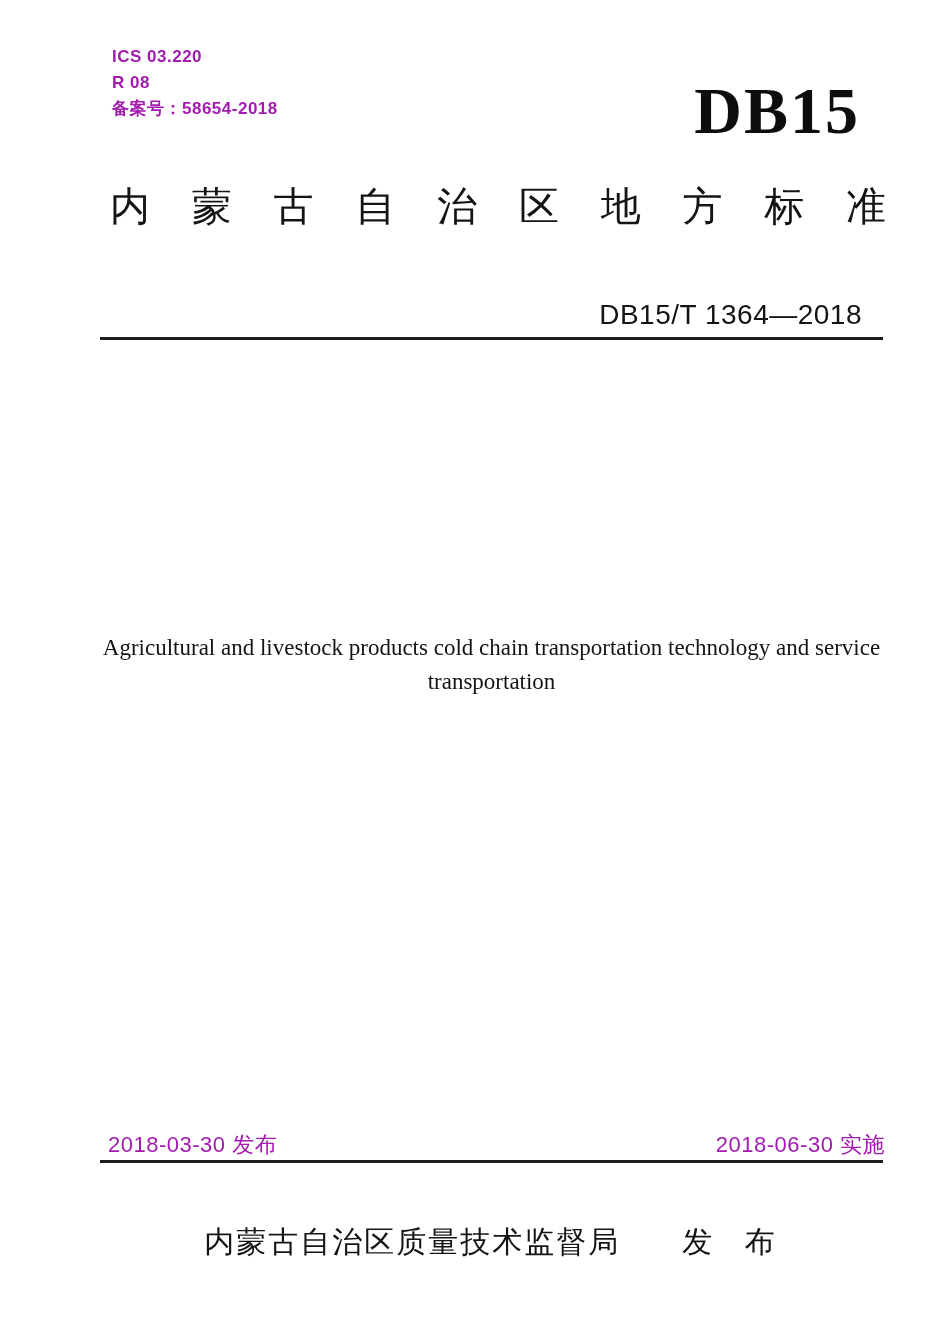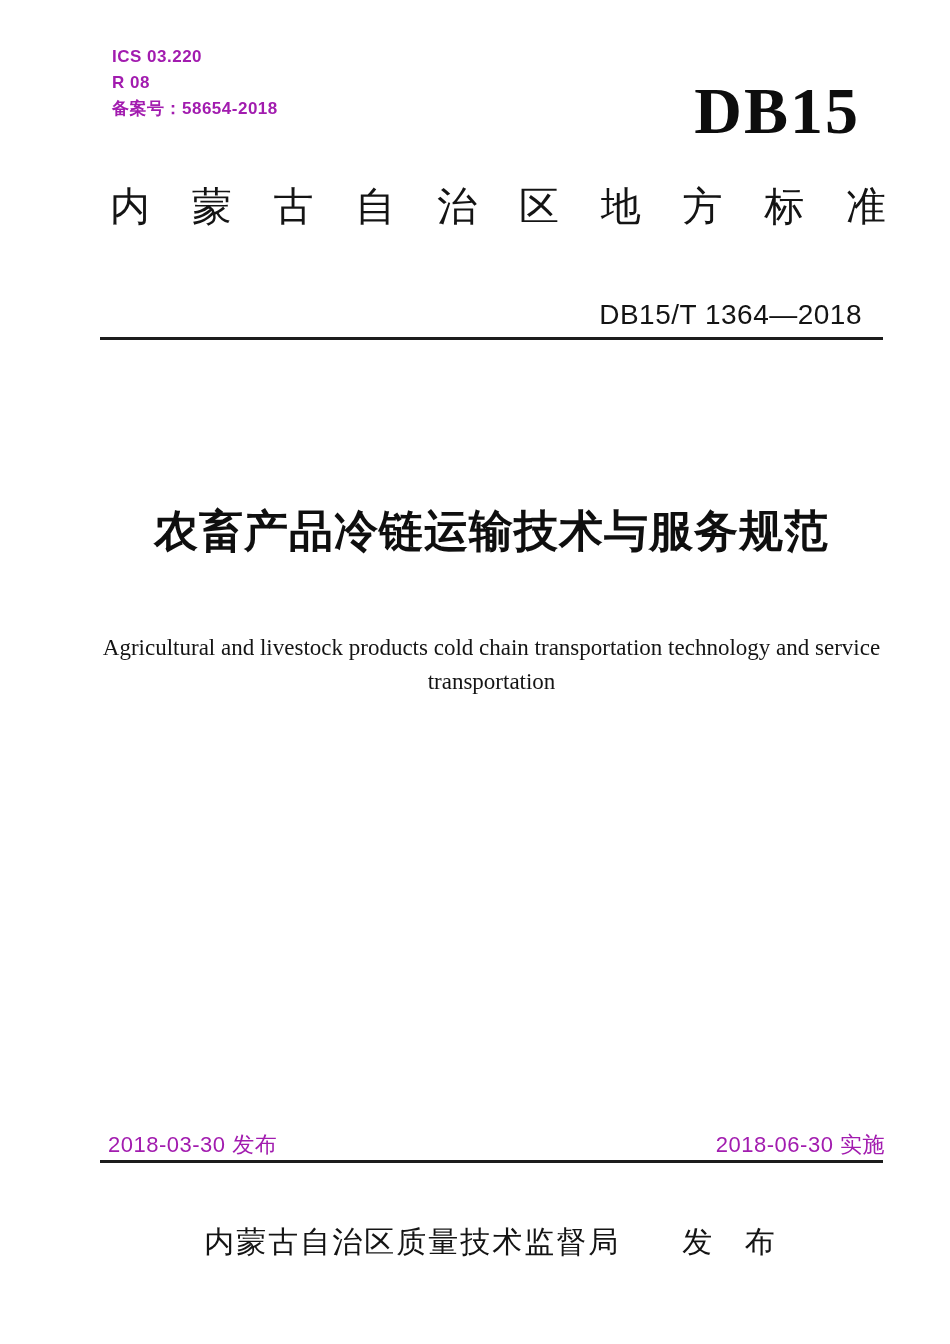--- a/index.html
+++ b/index.html
@@ -166,21 +166,20 @@
   </div>
 
   <div class="logo">DB15</div>
 
   <div class="std-name">内蒙古自治区地方标准</div>
 
   <div class="std-number">DB15/T 1364—2018</div>
 
   <div class="rule-top"></div>
 
-  <div class="title-cn">农畜产品冷链运输技术与服务规范</div>
 
   <div class="title-en">
     <div>Agricultural and livestock products cold chain transportation technology and service</div>
     <div>transportation</div>
   </div>
 
   <div class="dates-row">
     <span>2018-03-30 发布</span>
     <span>2018-06-30 实施</span>
   </div>

